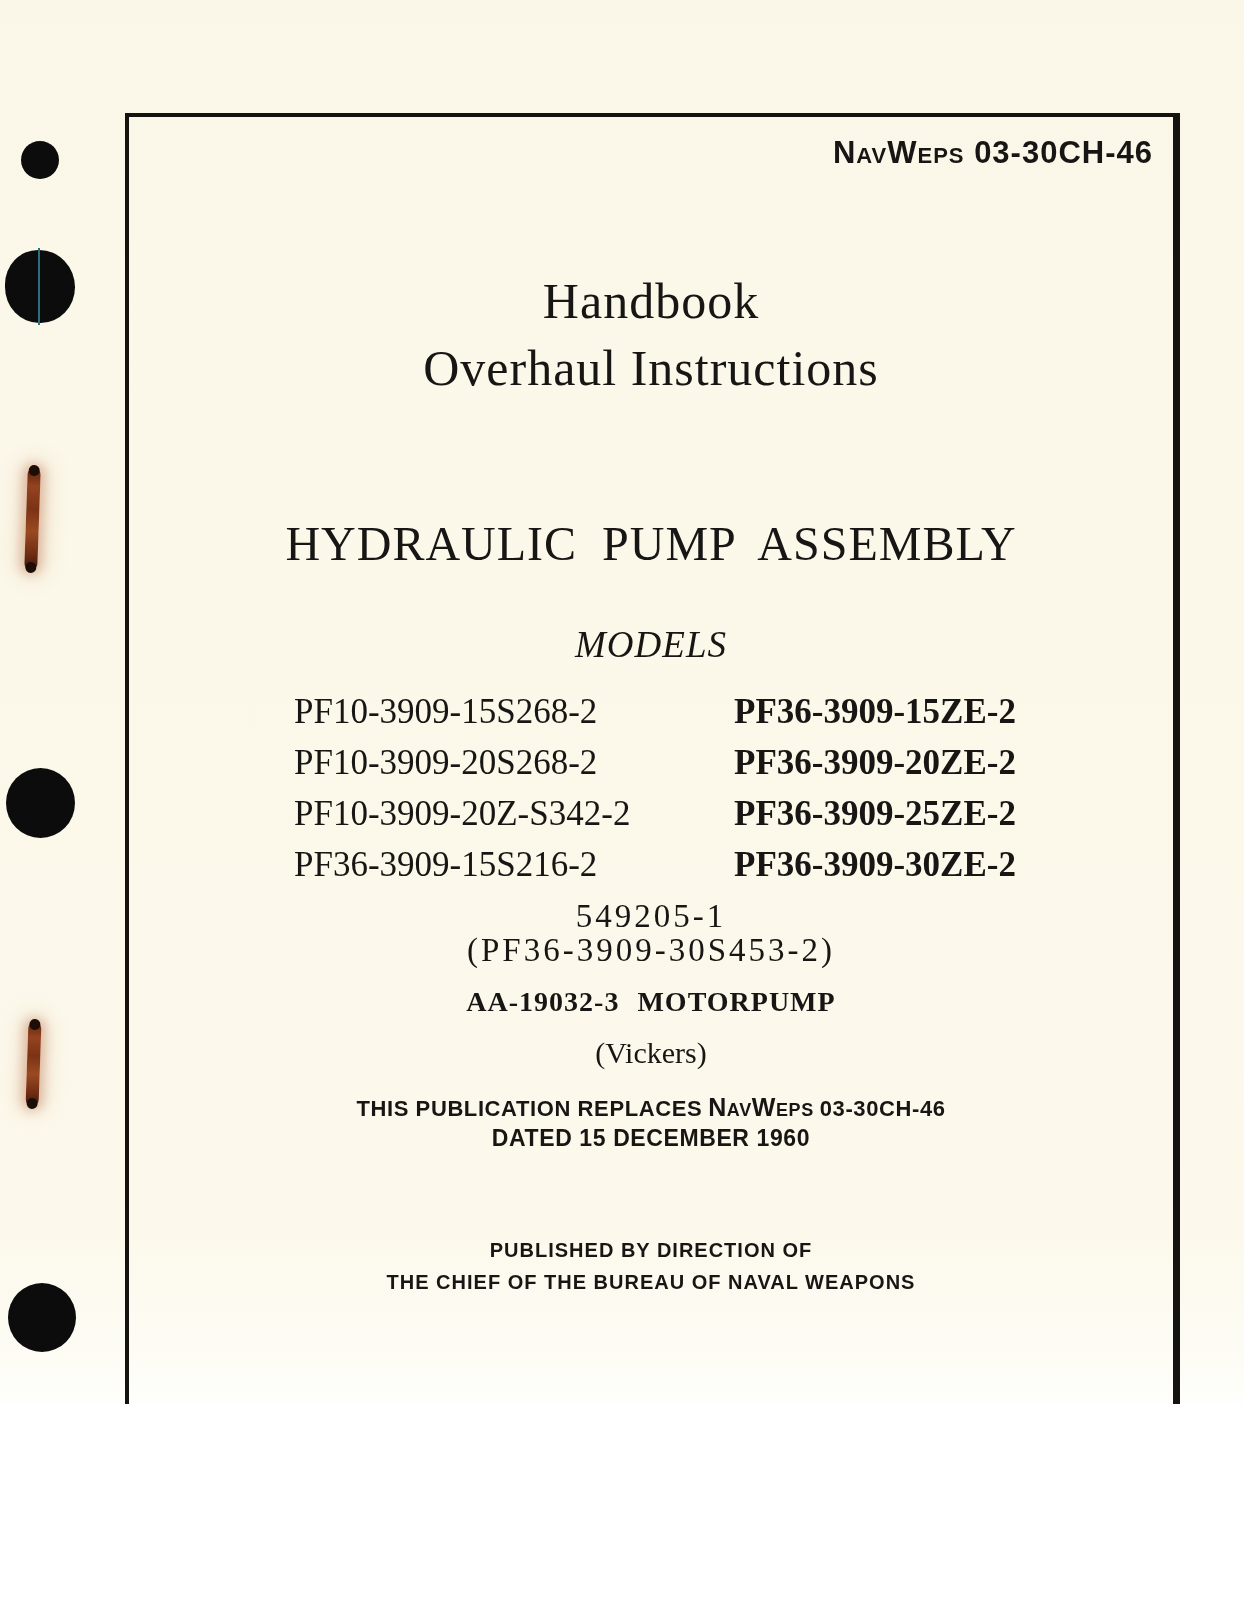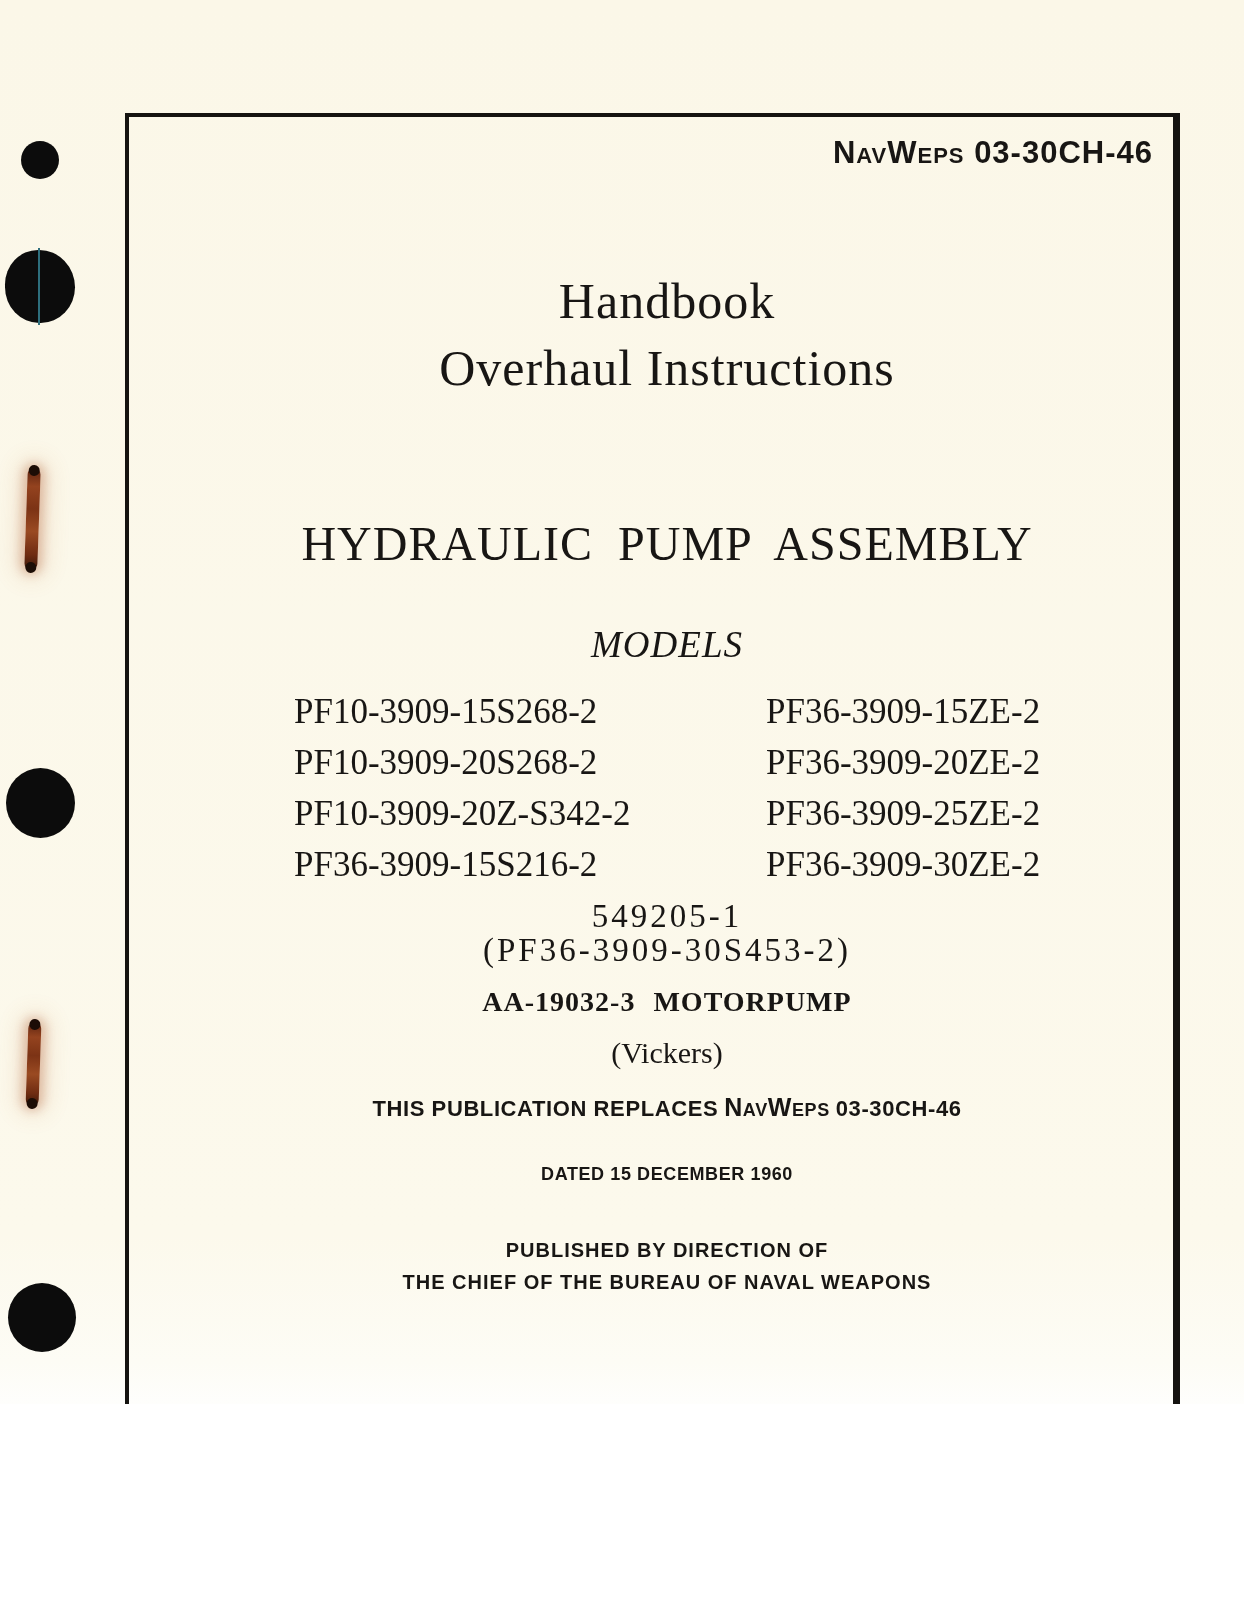--- a/index.html
+++ b/index.html
@@ -14,54 +14,54 @@
   
   .frame{
     position:absolute;
     left:125px;top:113px;width:1055px;height:1324px;
     box-sizing:border-box;
     border-top:4px solid #151310;
     border-left:4px solid #151310;
     border-right:7px solid #151310;
     border-bottom:6px solid #151310;
   }
-  .abs{position:absolute;left:16px;width:100%;text-align:center;white-space:nowrap;}
+  .abs{position:absolute;left:0;width:100%;text-align:center;white-space:nowrap;}
 
   .header-code{
     position:absolute;top:18px;right:20px;
     font-family:"Liberation Sans", sans-serif;
     font-weight:bold;font-size:31px;letter-spacing:1px;
     font-variant:small-caps;
   }
   .handbook{top:155px;font-size:50px;letter-spacing:1px;}
   .overhaul{top:222px;font-size:50px;letter-spacing:1px;}
   .main-title{top:399px;font-size:48px;letter-spacing:1px;word-spacing:12px;}
   .models-head{top:498px;font-size:37px;font-style:italic;letter-spacing:1px;margin-top:8px;}
 
   .model-col{
     position:absolute;top:569px;
     font-size:35px;line-height:51px;
     text-align:left;white-space:nowrap;
   }
   .model-col.left{left:165px;}
-  .model-col.right{left:637px;}
+  .model-col.right{left:605px;font-weight:bold;}
 
   .part-number{top:781px;font-size:33px;letter-spacing:3px;}
   .part-alt{top:815px;font-size:33px;letter-spacing:3px;}
   .motorpump{top:869px;font-size:28px;font-weight:bold;letter-spacing:1px;}
   .motorpump .word{margin-left:18px;}
   .vickers{top:919px;font-size:30px;}
 
   .sans-line{
     font-family:"Liberation Sans", sans-serif;
     font-weight:bold;letter-spacing:0.6px;
   }
   .replaces{top:976px;font-size:22px;}
   .replaces .nw{font-variant:small-caps;font-size:25px;margin:0 6px 0 6px;}
-  .dated{top:1008px;font-size:18px;margin-top:39px;}
+  .dated{top:1008px;font-size:23px;}
   .published1{top:1122px;font-size:20px;letter-spacing:1px;}
   .published2{top:1154px;font-size:20px;letter-spacing:1px;}
 
   .issue-date{
     position:absolute;top:1448px;right:78px;
     font-size:40px;font-style:italic;letter-spacing:1px;
     color:#1b1916;
   }
 
   

